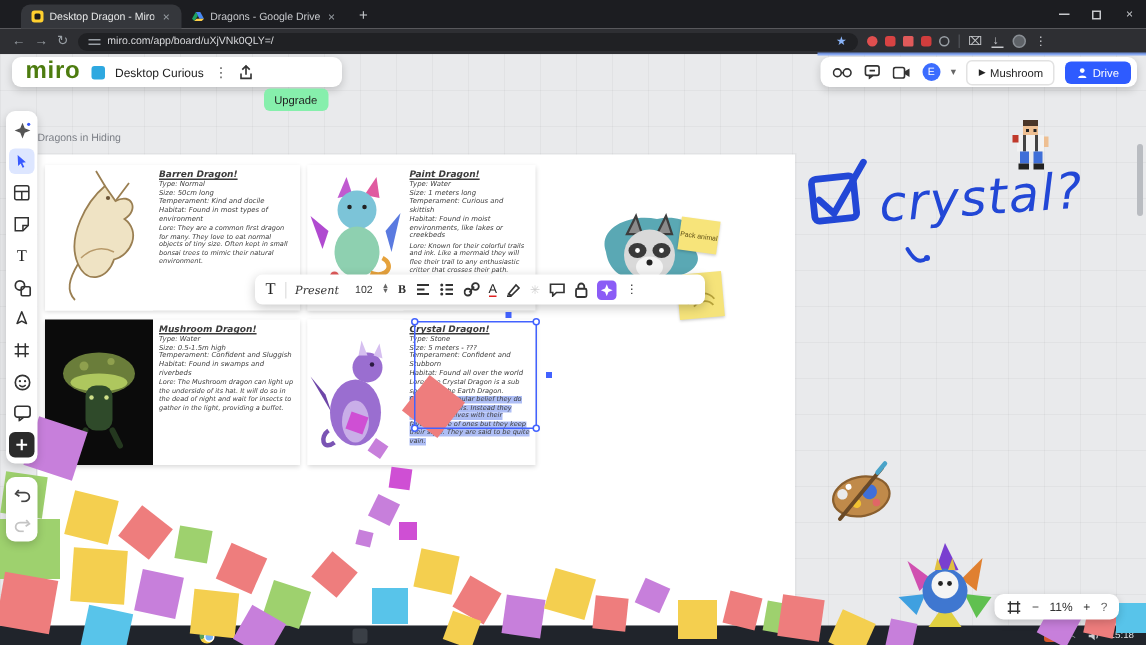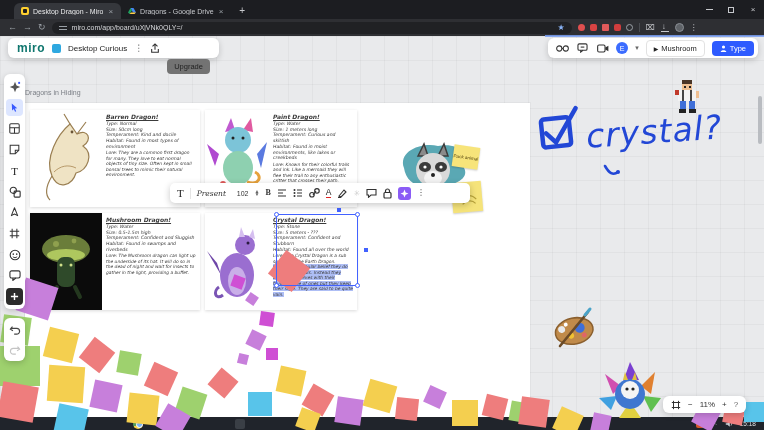--- a/index.html
+++ b/index.html
@@ -60,25 +60,25 @@
   .sel-rect{position:absolute;border:1px solid #4262ff;z-index:30;}
   .sel-h{position:absolute;width:5px;height:5px;border-radius:50%;background:#fff;border:1px solid #4262ff;}
   .sel-dot{position:absolute;width:4px;height:4px;background:#4262ff;z-index:30;}
 
   
   #confetti-layer{position:absolute;left:0;top:0;width:764px;height:430px;z-index:20;pointer-events:none;}
   .confetti{position:absolute;}
 
   
   .float-card{position:absolute;background:#fff;border-radius:6px;box-shadow:0 2px 6px rgba(0,0,0,.18);z-index:50;display:flex;align-items:center;}
-  .miro-logo{font-size:12px;font-weight:bold;letter-spacing:.5px;color:#0f766e;}
+  .miro-logo{font-size:16px;font-weight:bold;letter-spacing:.5px;color:#4d7c0f;}
   .board-chip{width:9px;height:9px;background:#2ea8e0;border-radius:2px;}
   .hdr-ttl{font-size:8px;color:#222;}
   .kebab{color:#555;font-size:9px;}
-  .upgrade{background:#737373;border-radius:4px;font-size:7.5px;color:#222;padding:3px 7px;margin-top:36px;}
+  .upgrade{background:#86efac;border-radius:4px;font-size:7.5px;color:#222;padding:3px 7px;margin-top:36px;}
   .hdr-ic{width:13px;height:13px;display:flex;align-items:center;justify-content:center;}
   .avatar{width:12px;height:12px;border-radius:50%;background:#3b6cff;color:#fff;font-size:7px;display:flex;align-items:center;justify-content:center;}
   .chev{font-size:7px;color:#666;}
   .present-btn{display:flex;align-items:center;gap:3px;border:1px solid #e2e2e2;border-radius:4px;padding:3px 7px;font-size:7.5px;color:#222;background:#fff;}
   .share-btn{display:flex;align-items:center;gap:3px;background:#2e5bff;border-radius:4px;padding:3px 8px;font-size:7.5px;color:#fff;}
 
   
   .ltb{position:absolute;left:4px;top:74px;width:21px;background:#fff;border-radius:6px;box-shadow:0 2px 6px rgba(0,0,0,.18);z-index:50;display:flex;flex-direction:column;align-items:center;padding:4px 0;gap:4px;}
   .ltb-item{width:17px;height:17px;display:flex;align-items:center;justify-content:center;border-radius:4px;}
   .ltb-item.active{background:#dde6ff;}
@@ -465,21 +465,21 @@
     <span class="chev">▾</span>
     <span class="present-btn">
       <span style="font-size:6px;">▶</span>
       <span>Mushroom</span>
     </span>
     <span class="share-btn">
       <svg width="7" height="7" viewBox="0 0 8 8">
           <circle cx="4" cy="2.3" r="1.8" fill="#fff"></circle>
           <path d="M0.8,8 C0.8,5.5 7.2,5.5 7.2,8 Z" fill="#fff"></path>
         </svg>
-      <span>Type</span>
+      <span>Drive</span>
     </span>
   </div>
 
   <div class="ltb">
     <span class="ltb-item">
       <svg width="12" height="12" viewBox="0 0 16 16">
           <path d="M8,1 L10,6 L15,8 L10,10 L8,15 L6,10 L1,8 L6,6 Z" fill="#555"></path>
           <circle cx="13.5" cy="2.5" r="1.4" fill="#3859ff"></circle>
         </svg>
     </span>

